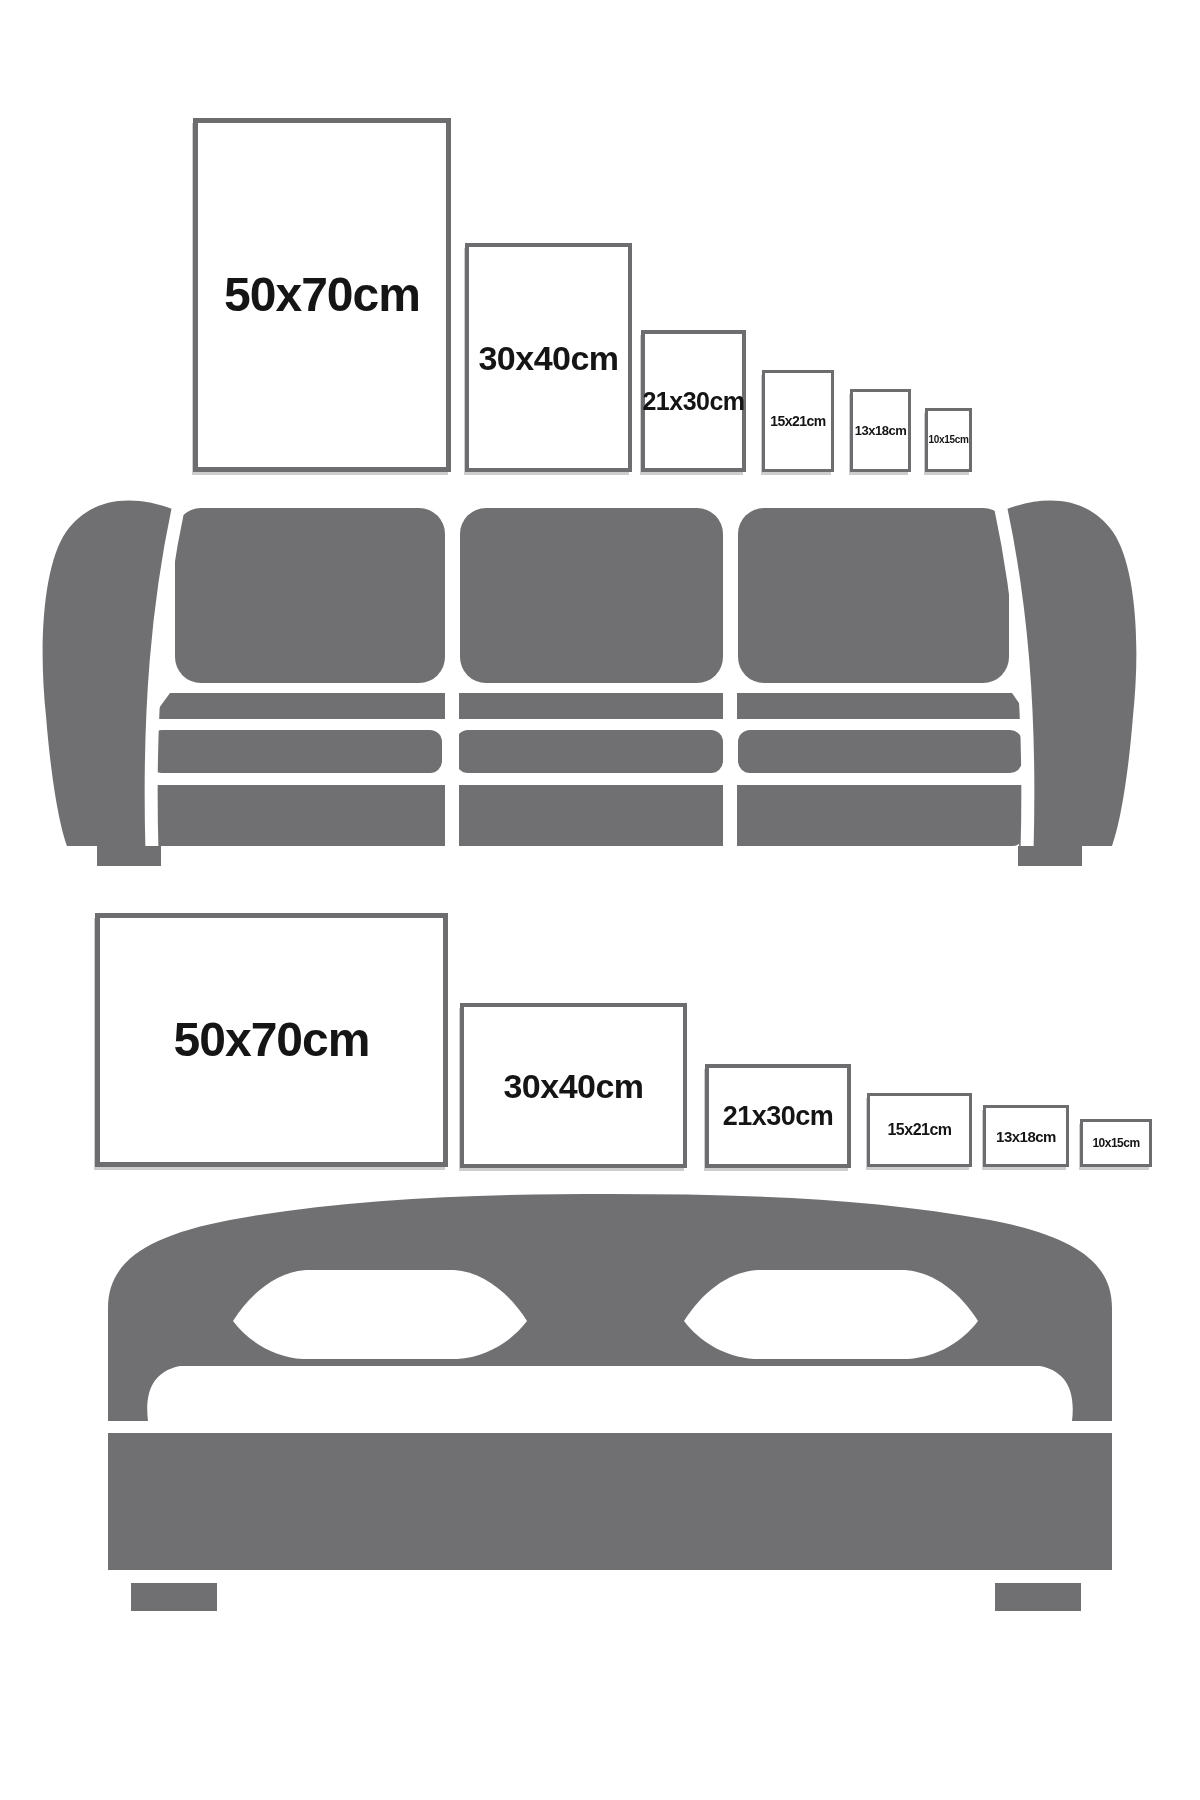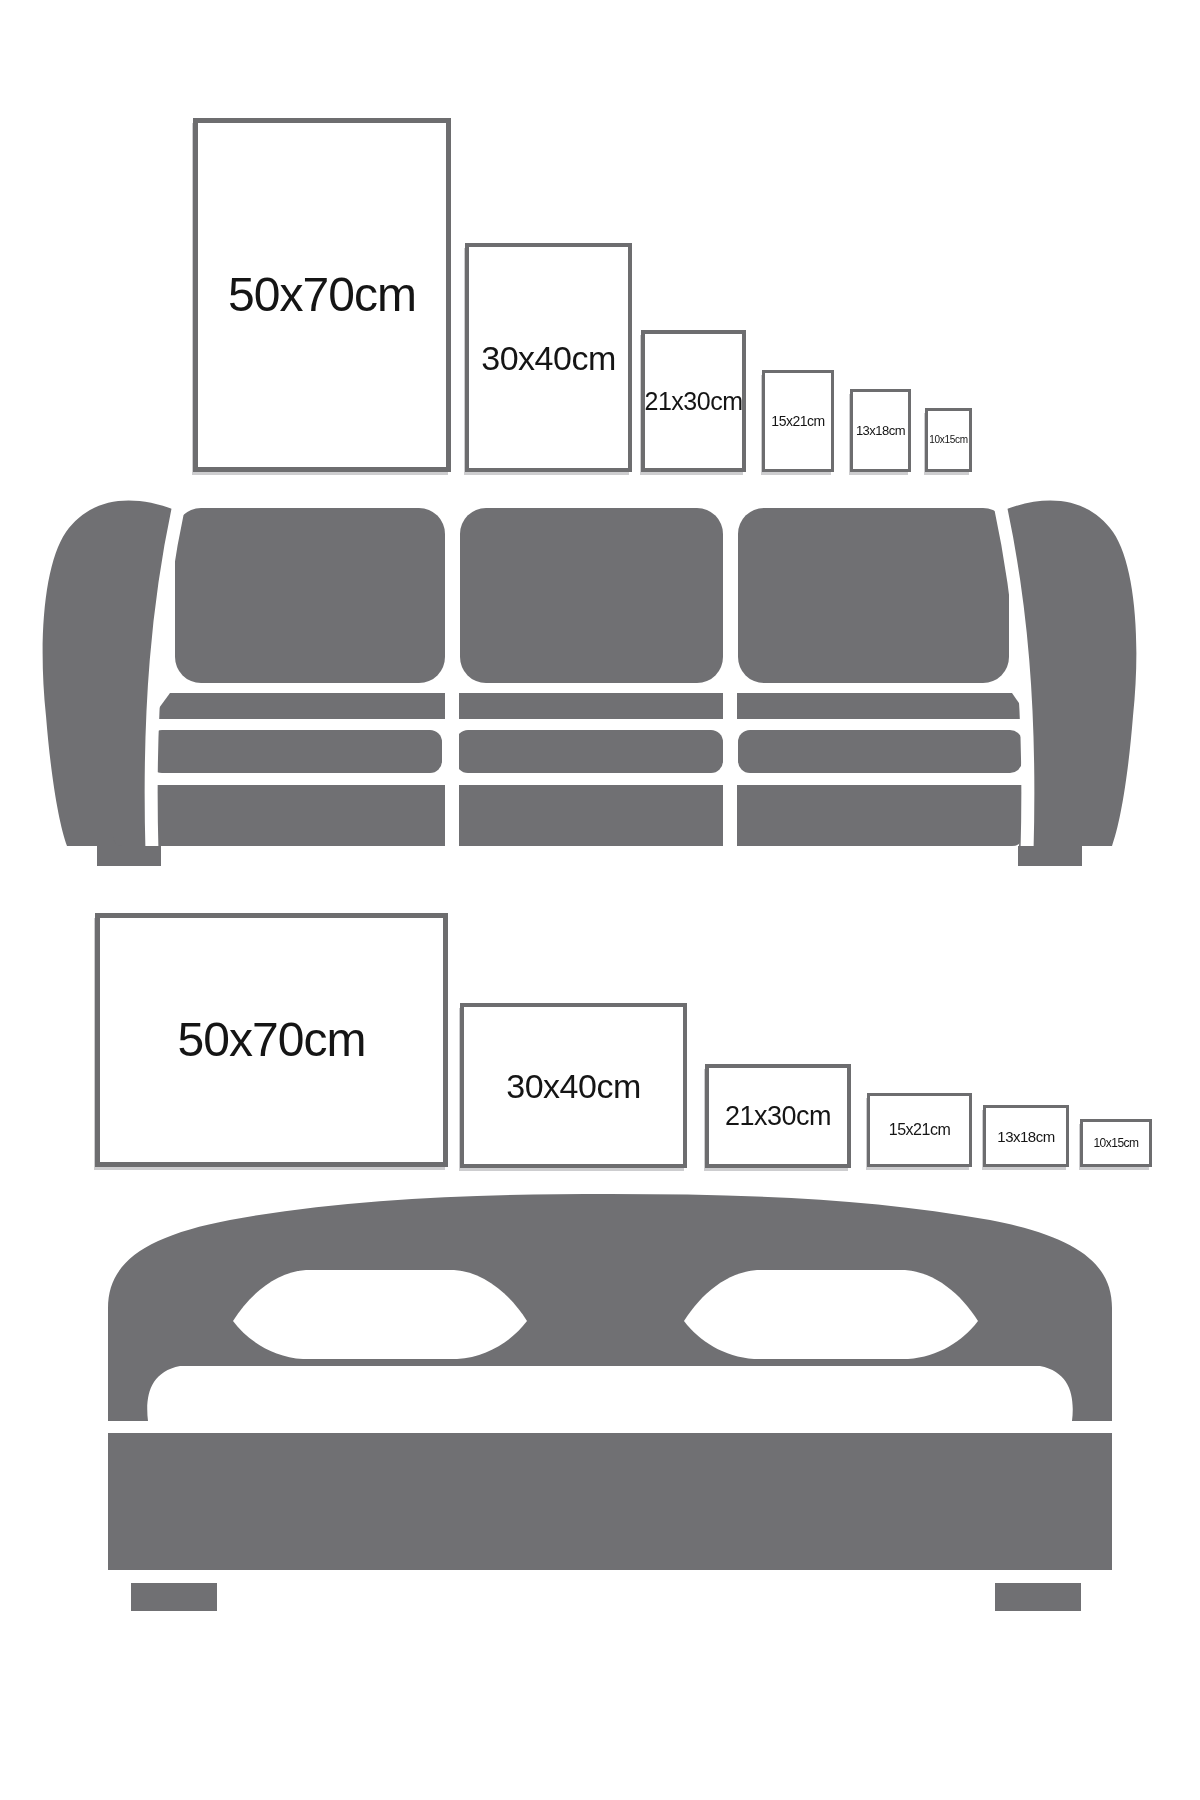--- a/index.html
+++ b/index.html
@@ -1,18 +1,19 @@
 <!DOCTYPE html>
 <html><head>
 <meta charset="utf-8">
 <style>
   html,body{margin:0;padding:0;background:#ffffff;}
   .stage{
     position:relative;width:1200px;height:1800px;background:#ffffff;overflow:hidden;
     font-family:"Liberation Sans", sans-serif;
+    font-weight:bold;
   }
   
   .frame{
     position:absolute;box-sizing:border-box;background:#ffffff;
     border:4px solid #6d6d6f;
     display:flex;align-items:center;justify-content:center;
     box-shadow:-2px 4px 0 -1px rgba(145,145,148,.45);
   }
   .frame .lbl{
     color:#151515;white-space:nowrap;letter-spacing:-0.5px;line-height:1;

